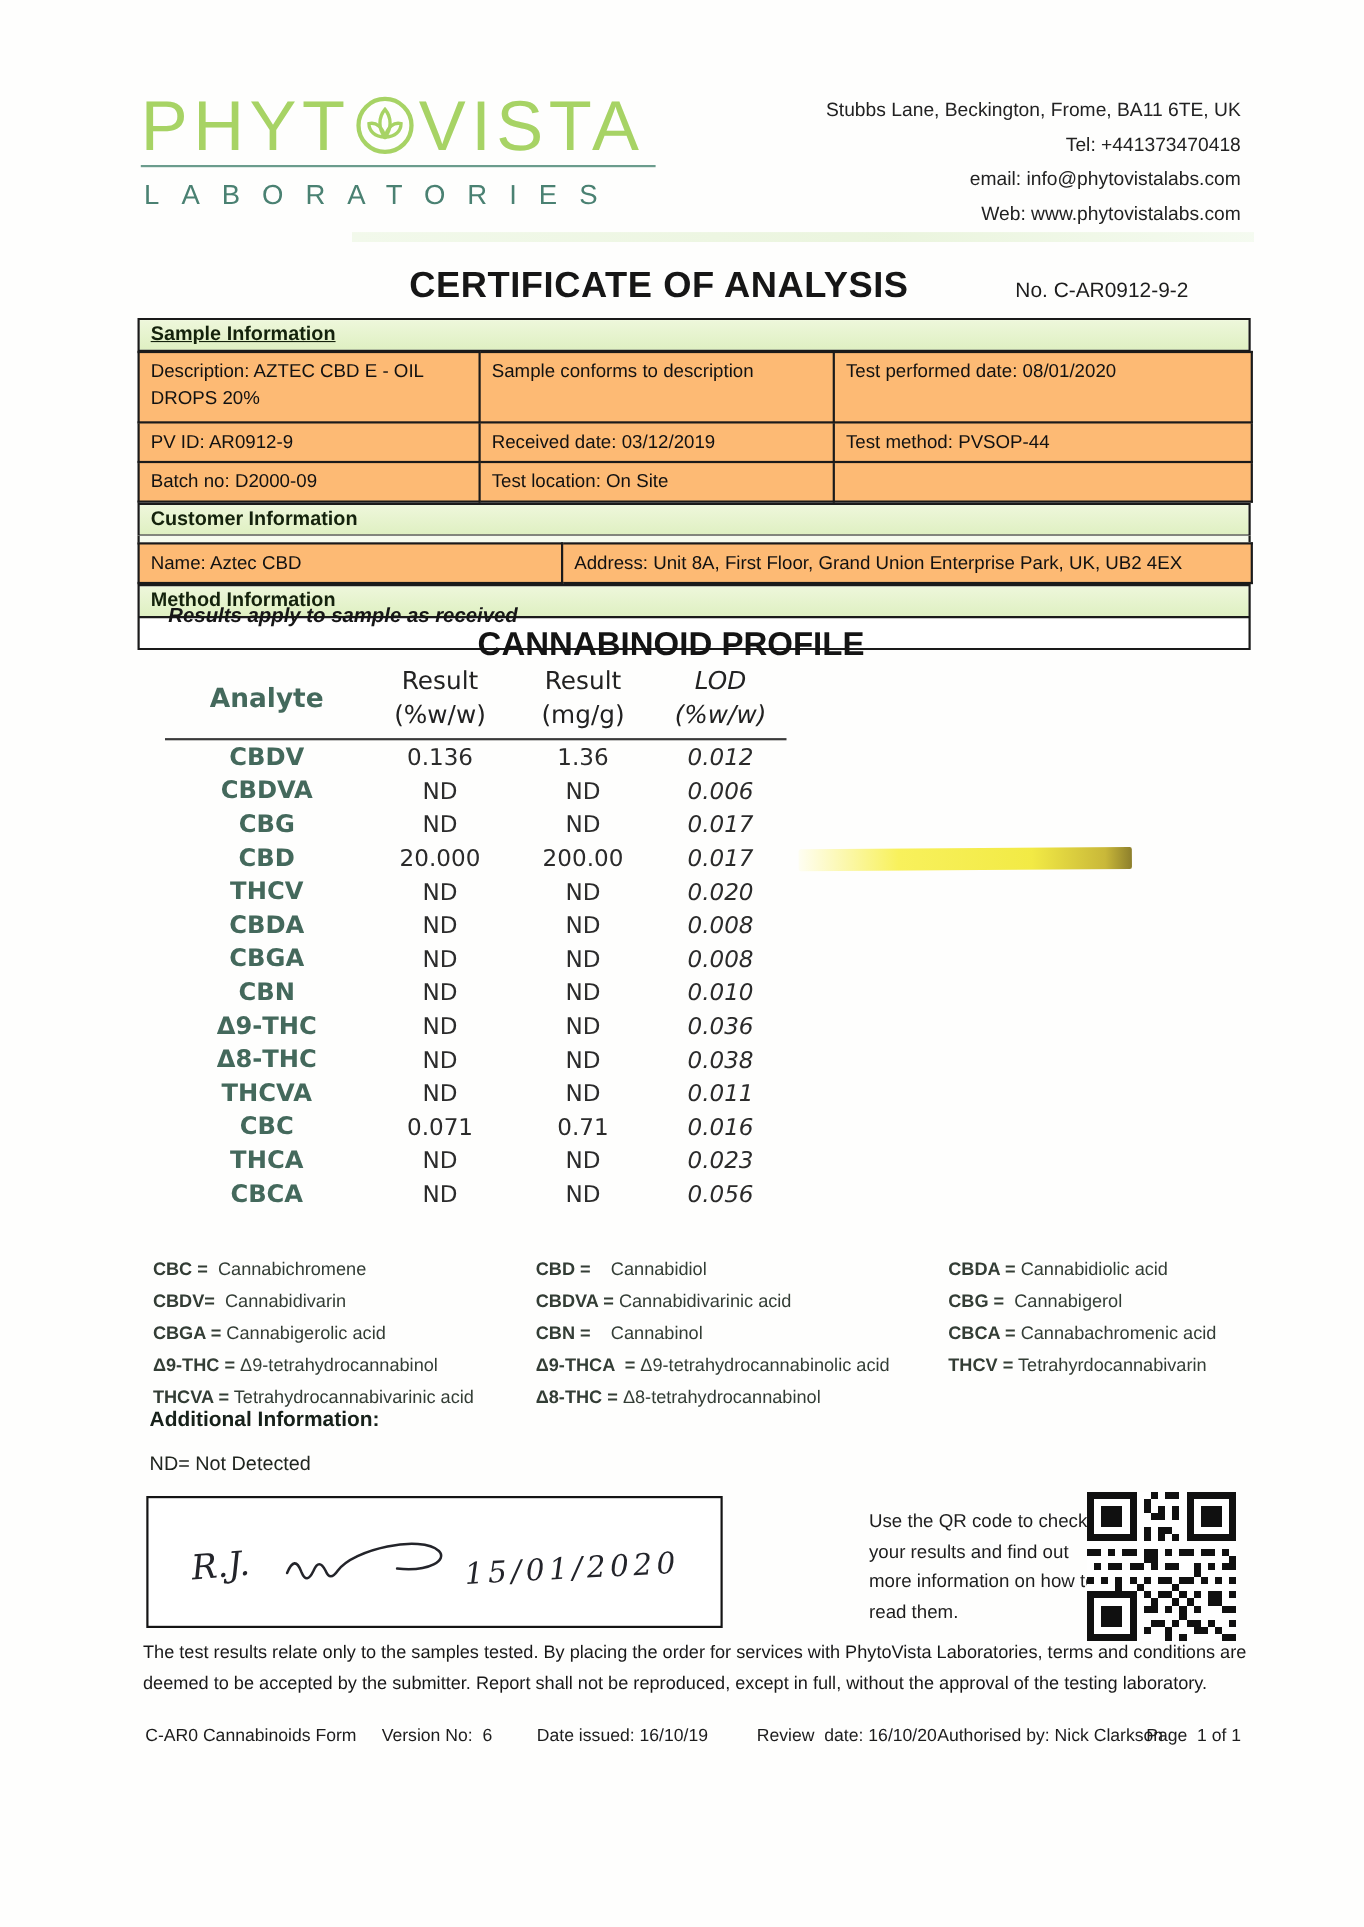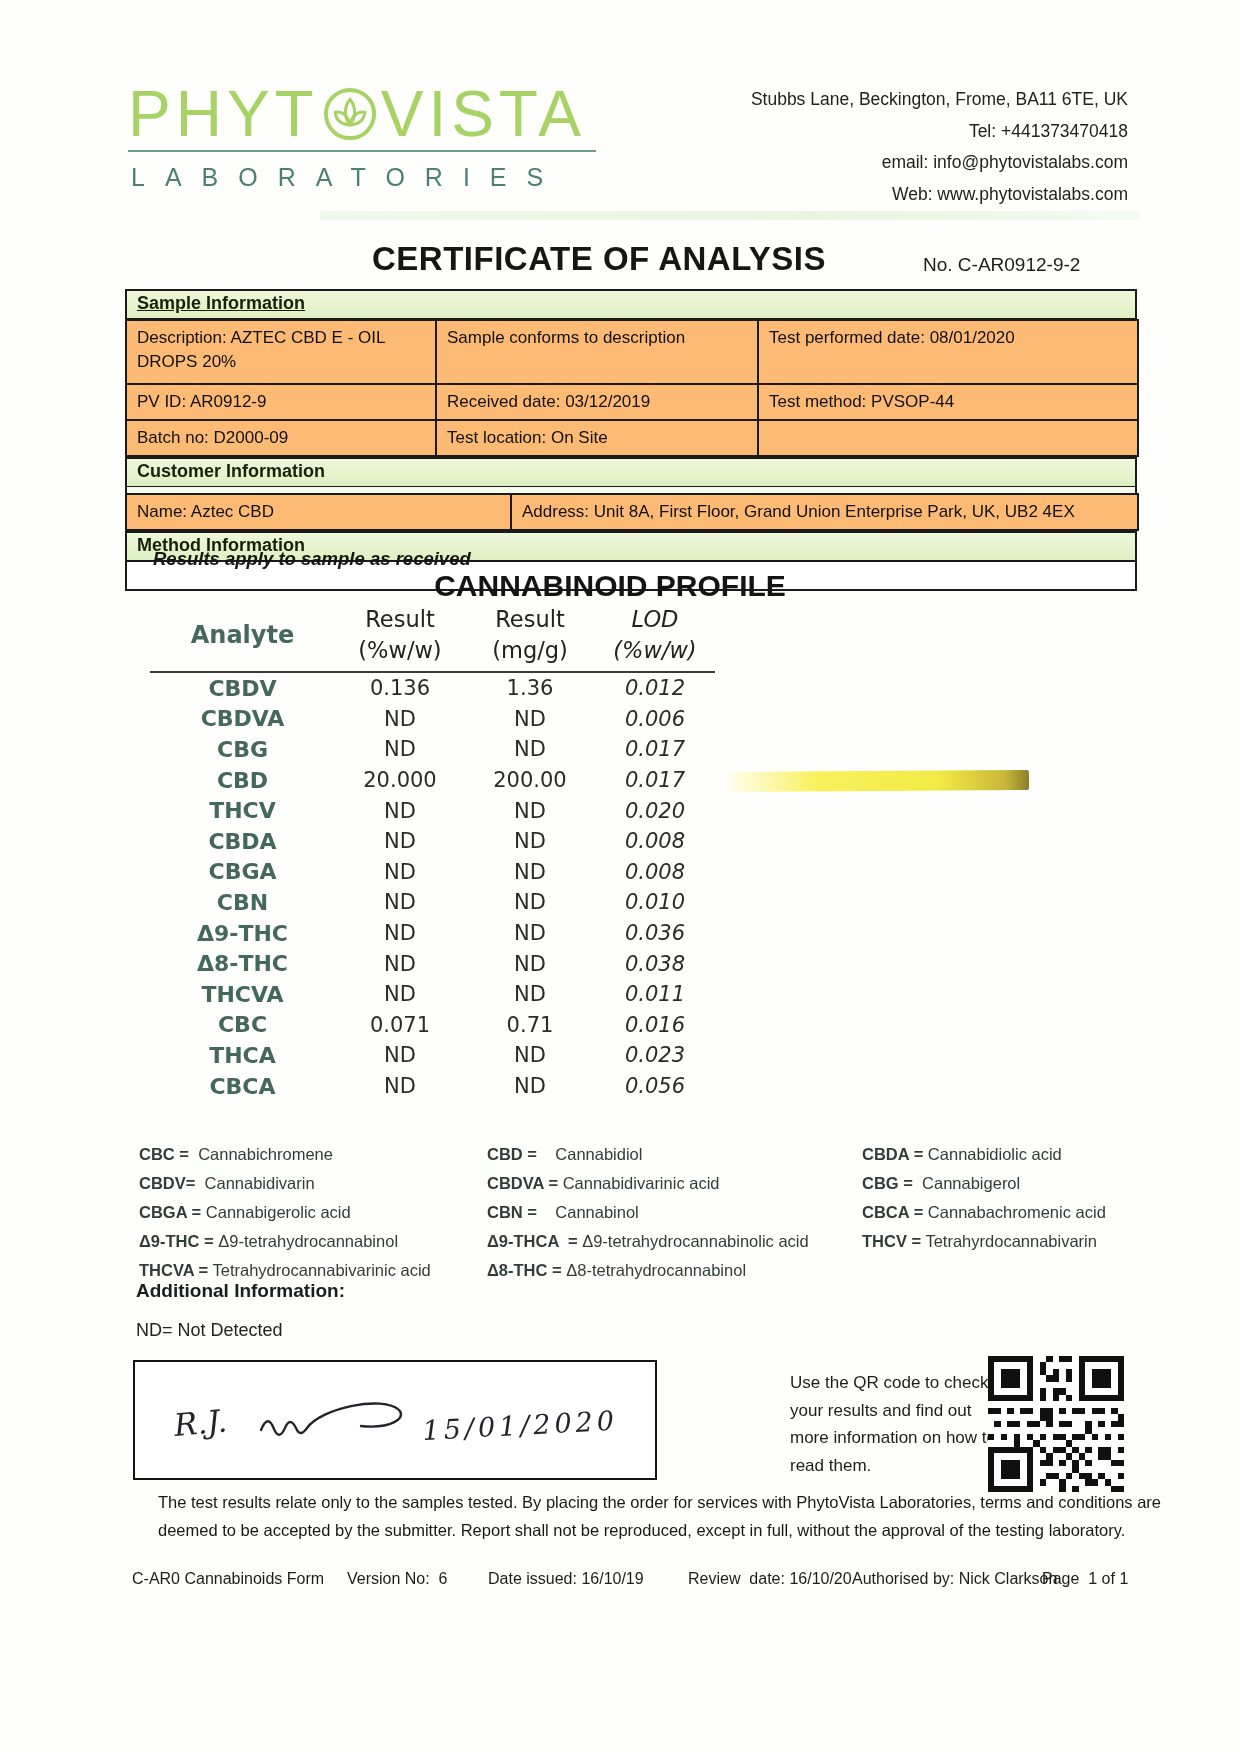--- a/index.html
+++ b/index.html
@@ -90,21 +90,21 @@
   .sig-date { font-family:"DejaVu Serif", serif; font-style:italic; font-size:27px;
     fill:#23242a; letter-spacing:4px; }
 
   
   .qrtext { position:absolute; left:790px; top:1369px; width:210px;
     font-size:17px; line-height:27.5px; color:#1d1d1d; }
   .qrsvg { position:absolute; left:988px; top:1356px; width:136px; height:136px; }
 
   
   .disclaimer { position:absolute; left:130px; top:1488px; width:1014px;
-    font-size:16.5px; line-height:28px; color:#181818;margin-left:28px; }
+    font-size:16.5px; line-height:28px; color:#181818; }
   .footer span { position:absolute; top:1570px; font-size:16px; color:#1c1c1c; white-space:pre; }
   .f-serif { font-family:Liberation Sans, sans-serif; }
   .f1{left:132px;} .f2{left:347px;} .f3{left:488px;}
   .f4{left:688px;} .f5{left:852px;} .f6{left:1042px;}
 </style>
 </head>
 <body>
 
 <div class="page">
 

